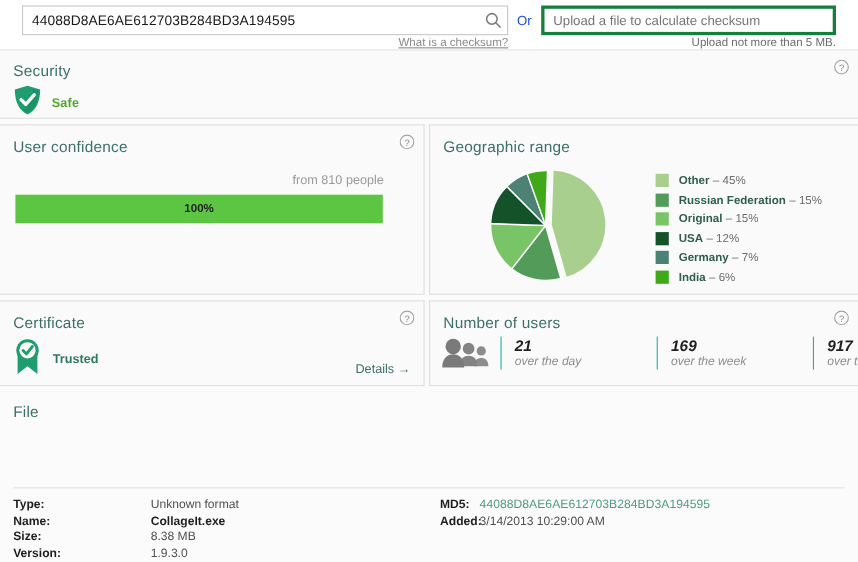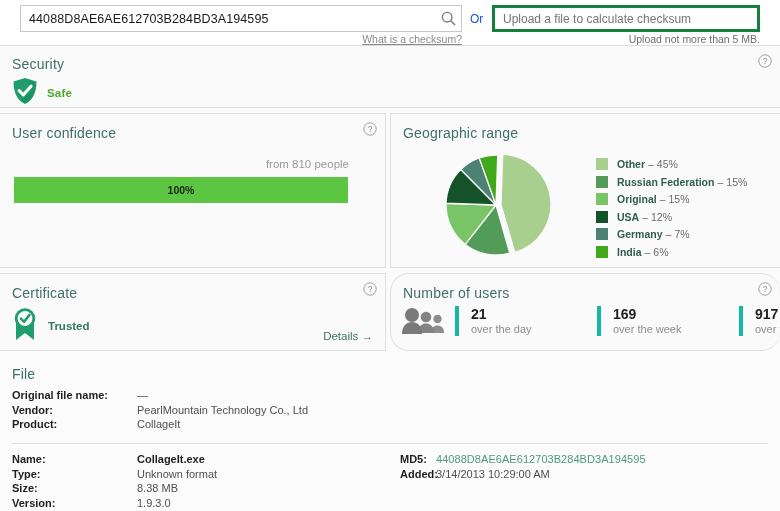--- a/index.html
+++ b/index.html
@@ -98,25 +98,25 @@
   #certificate { left:0; top:273px; width:386px; height:78px; border-left:0; }
   #certificate .panel-title { position:absolute; left:12px; top:11px; }
   .cert-row { position:absolute; left:12px; top:33px; display:flex; align-items:center; gap:10px; }
   .cert-label { font-size:11.5px; font-weight:bold; color:#2f7a5e; }
   .details-link {
     position:absolute; right:12px; bottom:8px; font-size:11.5px;
     color:#3d7068; cursor:pointer;
   }
 
   
-  #users { left:390px; top:273px; width:390px; height:78px; border-right:0;border-radius:19px; }
+  #users { left:390px; top:273px; width:390px; height:78px; border-right:0; }
   #users .panel-title { position:absolute; left:12px; top:11px; }
   .users-row { position:absolute; left:10px; top:32px; display:flex; align-items:flex-start; }
   .users-icon { width:48px; height:34px; margin-right:6px; flex:0 0 auto; }
-  .stat { padding-left:12px; border-left:4px solid #14b8a6; margin-right:6px; }
+  .stat { padding-left:12px; border-left:1px solid #14b8a6; margin-right:6px;font-style:italic; }
   .stat-num { font-size:14px; font-weight:bold; color:#1f1f1f; line-height:16px; }
   .stat-cap { font-size:11px; color:#8d8d8d; line-height:14px; }
 
   
   #file { position:absolute; left:0; top:356px; width:780px; height:155px; background:#fbfbfb; }
   #file .panel-title { position:absolute; left:12px; top:10px; }
   .file-meta { position:absolute; left:12px; top:32px; }
   .meta-row { display:flex; height:14.5px; align-items:center; }
   .meta-key { width:125px; font-size:11px; font-weight:bold; color:#1f1f1f; }
   .meta-val { font-size:11px; color:#4f4f4f; }
@@ -295,45 +295,31 @@
           <div class="stat" style="width: 136px;">
             <div class="stat-num">917</div>
             <div class="stat-cap">over the month</div>
           </div>
         </div>
     </div>
   </div>
 
   <div id="file">
     <div class="panel-title">File</div>
-    <div class="file-meta" id="file-top">
-        <div class="meta-row">
-          <span class="meta-key">Original file name:</span>
-          <span class="meta-val">—</span>
-        </div>
-        <div class="meta-row">
-          <span class="meta-key">Vendor:</span>
-          <span class="meta-val">PearlMountain Technology Co., Ltd</span>
-        </div>
-        <div class="meta-row">
-          <span class="meta-key">Product:</span>
-          <span class="meta-val">CollageIt</span>
-        </div>
-      </div>
     <div class="divider"></div>
     <div class="file-left" id="file-left">
         <div class="meta-row">
+          <span class="meta-key">Type:</span>
+          <span class="meta-val">Unknown format</span>
+        </div>
+        <div class="meta-row">
           <span class="meta-key">Name:</span>
           <span class="meta-val em">CollageIt.exe</span>
         </div>
         <div class="meta-row">
-          <span class="meta-key">Type:</span>
-          <span class="meta-val">Unknown format</span>
-        </div>
-        <div class="meta-row">
           <span class="meta-key">Size:</span>
           <span class="meta-val">8.38 MB</span>
         </div>
         <div class="meta-row">
           <span class="meta-key">Version:</span>
           <span class="meta-val">1.9.3.0</span>
         </div>
       </div>
     <div class="file-right" id="file-right">
         <div class="meta-row">

